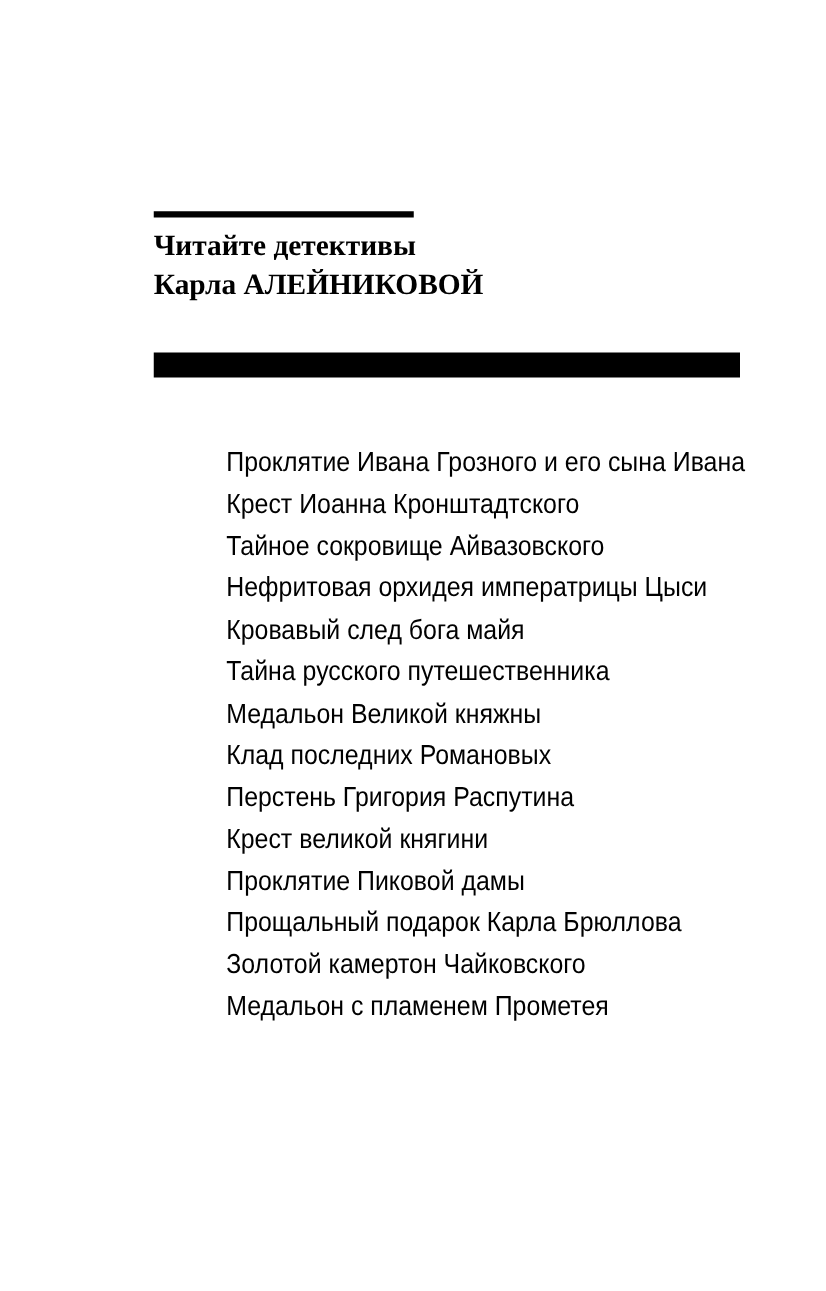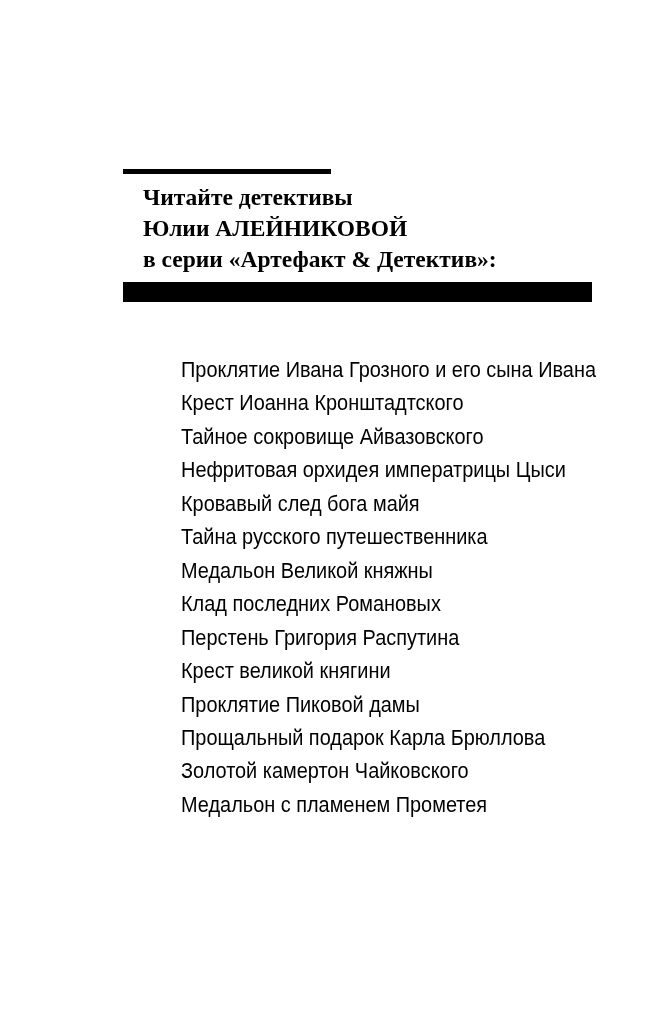--- a/index.html
+++ b/index.html
@@ -29,21 +29,20 @@
       margin: 0;
       font-family: "Liberation Serif", serif;
       font-weight: bold;
       font-size: 23.5px;
       line-height: 31px;
       white-space: nowrap;
     }
     .heading .line {
       display: block;
       transform-origin: left center;
-      margin-left: 20px;
     }
     .thick-bar {
       position: absolute;
       left: 123px;
       top: 282px;
       width: 469px;
       height: 20px;
       background: #000000;
     }
     .book-list {
@@ -64,22 +63,21 @@
       transform-origin: left center;
     }
   </style>
 </head>
 <body>
 
 <div class="thin-rule"></div>
 
 <h1 class="heading">
   <span class="line">Читайте детективы</span>
-  <span class="line">Юлии АЛЕЙНИКОВОЙ</span>
-  <span class="line">в серии «Артефакт &amp; Детектив»:</span>
+  <span class="line">Карла АЛЕЙНИКОВОЙ</span>
 </h1>
 
 <div class="thick-bar"></div>
 
 <ul class="book-list">
   <li>Проклятие Ивана Грозного и его сына Ивана</li>
   <li>Крест Иоанна Кронштадтского</li>
   <li>Тайное сокровище Айвазовского</li>
   <li>Нефритовая орхидея императрицы Цыси</li>
   <li>Кровавый след бога майя</li>

